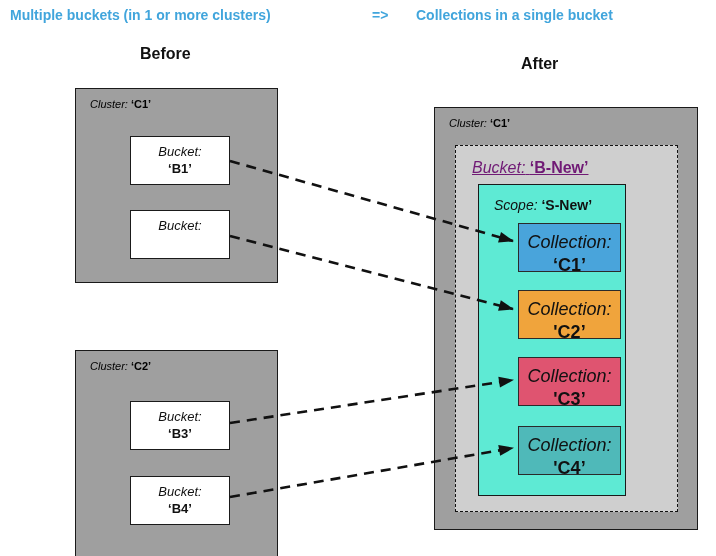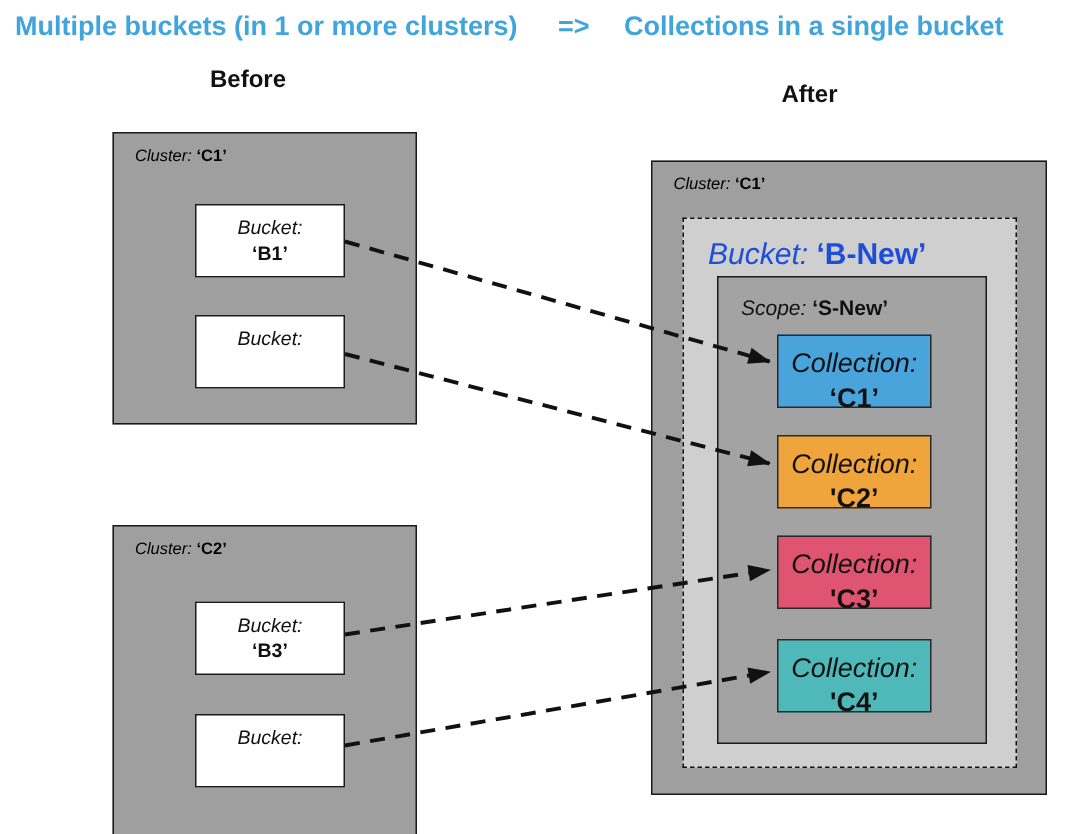--- a/index.html
+++ b/index.html
@@ -10,21 +10,21 @@
     height: 556px;
     background: #ffffff;
     font-family: "Liberation Sans", sans-serif;
     overflow: hidden;
   }
   .abs { position: absolute; }
 
   
   .hdr {
     font-weight: bold;
-    font-size: 18px;
+    font-size: 14px;
     color: #41a5dc;
     white-space: nowrap;
   }
 
   
   .section-label {
     font-weight: bold;
     font-size: 16px;
     color: #111;
     white-space: nowrap;
@@ -67,31 +67,32 @@
     top: 37px;
     width: 223px;
     height: 367px;
     background: #cfcfcf;
     border: 1.6px dashed #111;
   }
   .bucket-new-label {
     position: absolute;
     top: 13px;
     left: 16px;
-    font-size: 20px;
-    color: #1d4ed8;
-    white-space: nowrap;
+    font-size: 16px;
+    color: #701a75;
+    white-space: nowrap;
+    text-decoration: underline;
   }
   .scope {
     position: absolute;
     left: 22px;
     top: 38px;
-    width: 180px;
+    width: 148px;
     height: 312px;
-    background: #a3a3a3;
+    background: #5eead4;
     border: 1.6px solid #1a1a1a;
   }
   .scope-label {
     position: absolute;
     top: 12px;
     left: 15px;
     font-size: 14px;
     color: #111;
     white-space: nowrap;
   }
@@ -148,20 +149,21 @@
     <div class="cluster-label">
       <span class="lbl-prefix">Cluster:</span>
       <span class="lbl-name">‘C2’</span>
     </div>
     <div class="bucket-box" style="left:54px; top:50px;">
       <div class="lbl-prefix">Bucket:</div>
       <div class="lbl-name">‘B3’</div>
     </div>
     <div class="bucket-box" style="left:54px; top:125px;">
       <div class="lbl-prefix">Bucket:</div>
+      <div class="lbl-name">‘B4’</div>
     </div>
   </div>
 
   <div class="abs cluster" style="left:434px; top:107px; width:264px; height:423px;">
     <div class="cluster-label">
       <span class="lbl-prefix">Cluster:</span>
       <span class="lbl-name">‘C1’</span>
     </div>
 
     <div class="bucket-new">

